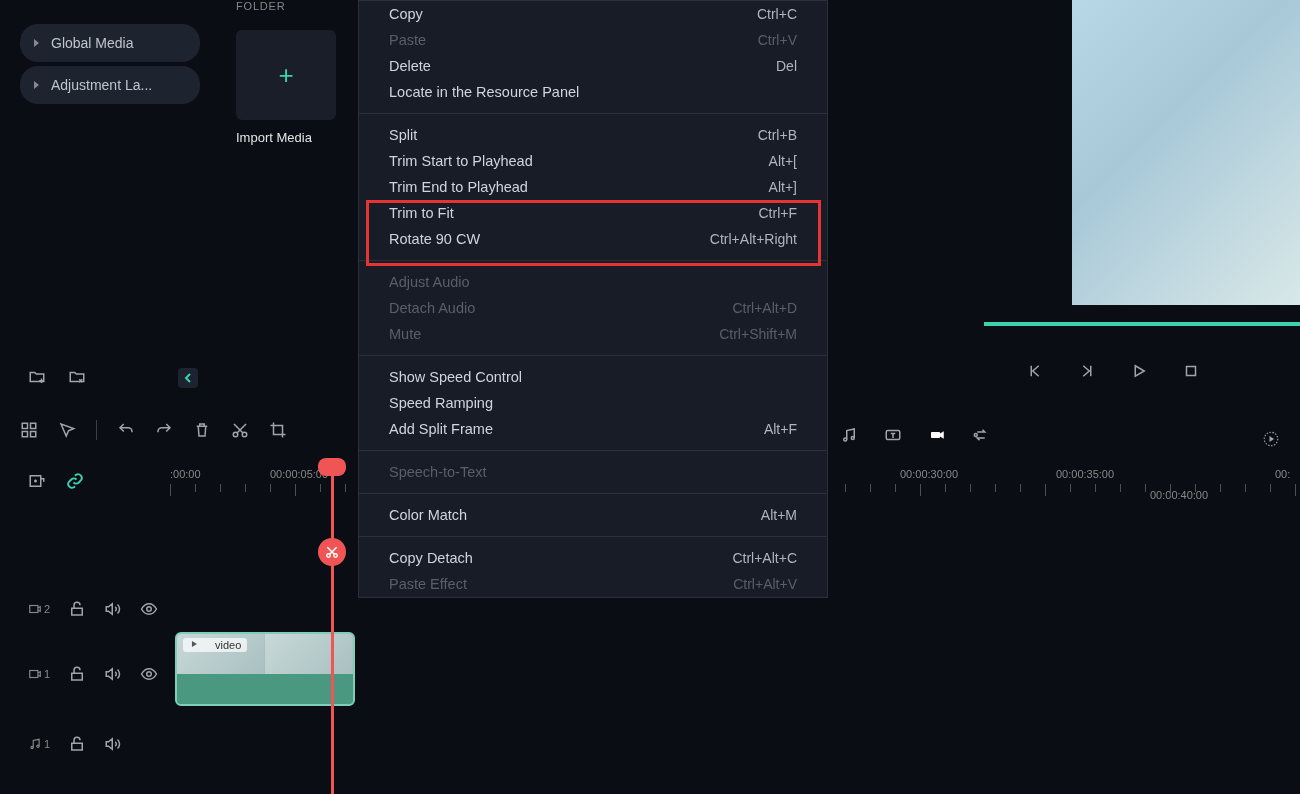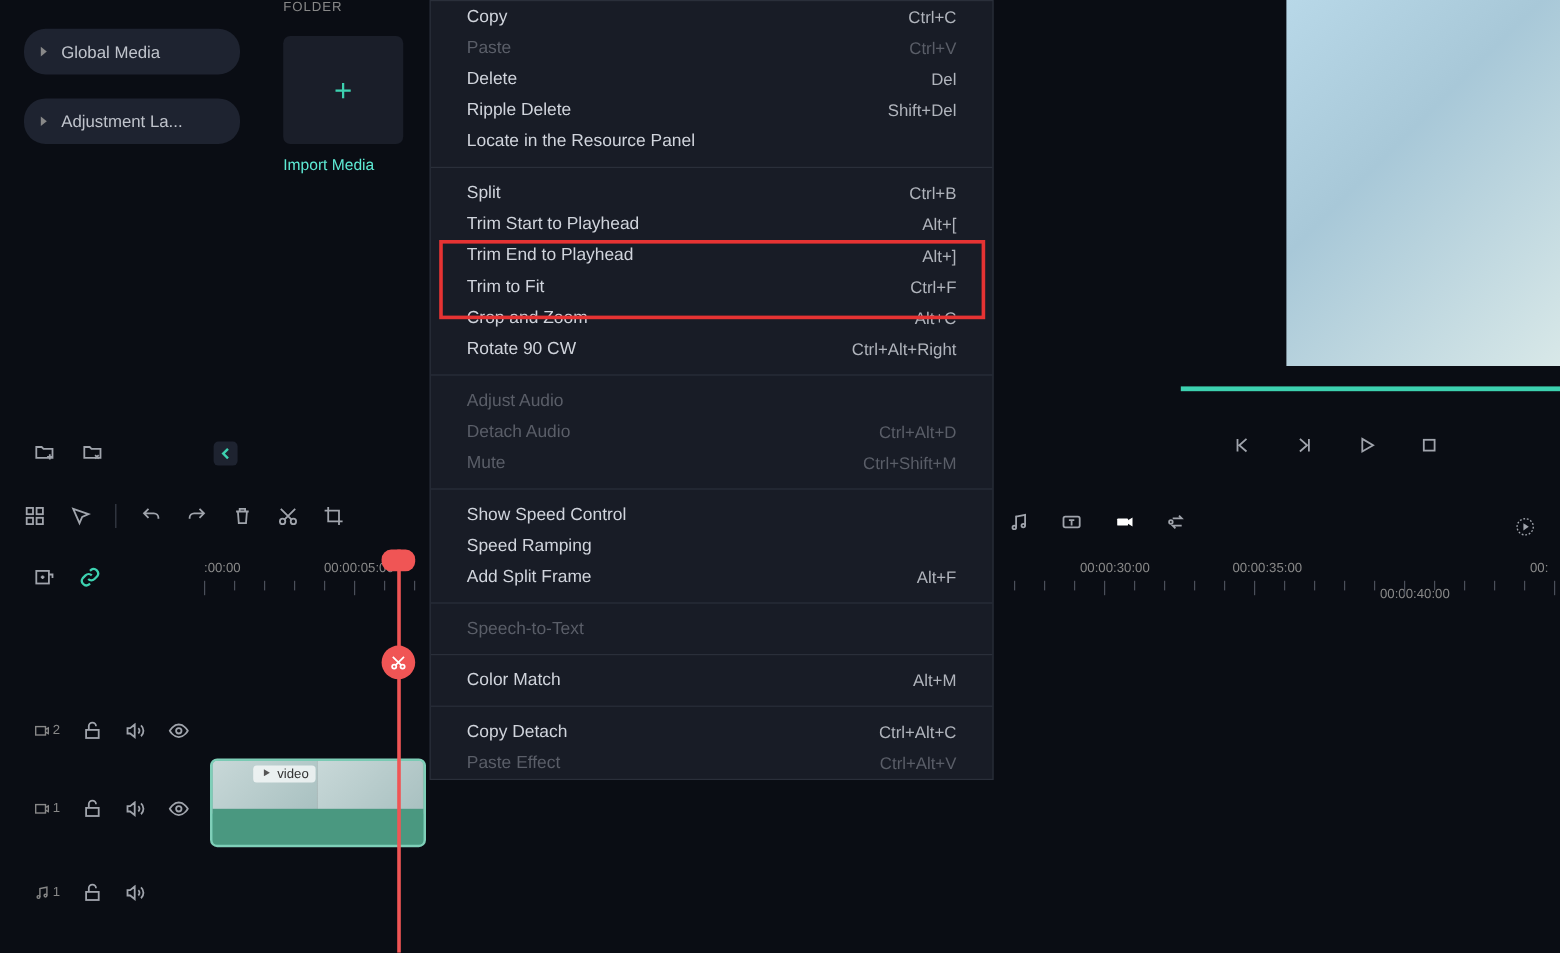--- a/index.html
+++ b/index.html
@@ -1,30 +1,30 @@
 <!DOCTYPE html>
 <html><head>
 <meta charset="utf-8">
 <style>
 * { margin: 0; padding: 0; box-sizing: border-box; font-family: -apple-system, BlinkMacSystemFont, "Segoe UI", Arial, sans-serif; }
 body { background: #0a0d14; color: #c0c4cc; width: 1300px; height: 794px; overflow: hidden; position: relative; }
 
 
 .sidebar { position: absolute; left: 20px; top: 0; width: 180px; }
-.sidebar-item { background: #1e2330; border-radius: 18px; padding: 11px 14px; margin-bottom: 20px; display: flex; align-items: center; cursor: pointer; font-size: 14px; color: #c0c4cc; }
+.sidebar-item { background: #1e2330; border-radius: 18px; padding: 11px 14px; margin-bottom: 4px; display: flex; align-items: center; cursor: pointer; font-size: 14px; color: #c0c4cc; }
 .sidebar-item .caret { width: 0; height: 0; border-top: 4px solid transparent; border-bottom: 4px solid transparent; border-left: 5px solid #888; margin-right: 12px; }
 .sidebar-bottom { position: absolute; left: 28px; top: 368px; display: flex; gap: 22px; align-items: center; }
 .sidebar-collapse { position: absolute; left: 178px; top: 368px; background: #1e2330; width: 20px; height: 20px; border-radius: 4px; display: flex; align-items: center; justify-content: center; cursor: pointer; }
 
 
 .import-panel { position: absolute; left: 236px; top: 0; }
 .folder-header { font-size: 11px; color: #888; letter-spacing: 0.8px; margin-bottom: 8px; }
 .import-box { width: 100px; height: 90px; background: #1a1e29; border-radius: 6px; display: flex; align-items: center; justify-content: center; cursor: pointer; margin-top: 18px; }
 .plus-shape { color: #3dd1b0; font-size: 26px; font-weight: 300; }
-.import-label { font-size: 13px; color: #5eead4; margin-top: 10px; }
+.import-label { font-size: 13px; color: #e5e5e5; margin-top: 10px; }
 
 
 .context-menu { position: absolute; left: 358px; top: 0; width: 470px; background: #181c26; border: 1px solid #2a2f3a; z-index: 100; }
 .menu-item { display: flex; justify-content: space-between; padding: 5px 30px; font-size: 14.5px; color: #d0d4dc; cursor: pointer; }
 .menu-item.disabled { color: #5a5e68; cursor: default; }
 .menu-item .shortcut { color: #b0b4bc; font-size: 14px; }
 .menu-item.disabled .shortcut { color: #5a5e68; }
 .menu-divider { height: 1px; background: #2a2f3a; margin: 8px 0; }
 .highlight-box { position: absolute; left: 366px; top: 200px; width: 455px; height: 66px; border: 3px solid #e63333; z-index: 101; pointer-events: none; }
 
@@ -54,21 +54,21 @@
 
 .track-controls { position: absolute; left: 28px; width: 140px; display: flex; gap: 18px; align-items: center; }
 .track-controls.t1 { top: 600px; }
 .track-controls.t2 { top: 665px; }
 .track-controls.t3 { top: 735px; }
 .track-badge { display: flex; align-items: center; gap: 2px; font-size: 11px; color: #888; }
 
 .clip { position: absolute; left: 175px; top: 632px; width: 180px; height: 74px; background: #5fb8a0; border-radius: 6px; border: 2px solid #7fcfb8; overflow: hidden; }
 .clip-thumbs { display: flex; height: 44px; }
 .clip-thumb { flex: 1; background: linear-gradient(135deg, #c8d8d8, #a8c0c0); border-right: 1px solid rgba(0,0,0,0.1); }
-.clip-label-bar { position: absolute; top: 4px; left: 6px; display: flex; align-items: flex-start; gap: 4px; background: rgba(255,255,255,0.7); border-radius: 3px; padding: 1px 6px; font-size: 11px; color: #333; z-index: 2; margin-left: 28px; }
+.clip-label-bar { position: absolute; top: 4px; left: 6px; display: flex; align-items: flex-start; gap: 16px; background: rgba(255,255,255,0.7); border-radius: 3px; padding: 1px 6px; font-size: 11px; color: #333; z-index: 2; }
 .clip-wave { position: absolute; bottom: 0; left: 0; right: 0; height: 30px; background: #4a9880; }
 
 .timeline-controls { position: absolute; left: 28px; top: 472px; display: flex; gap: 20px; align-items: center; }
 
 
 .ico { width: 18px; height: 18px; display: inline-flex; align-items: center; justify-content: center; color: #a0a4ac; cursor: pointer; }
 .ico svg { width: 100%; height: 100%; }
 .ico.teal { color: #3dd1b0; }
 </style>
 </head>
@@ -121,47 +121,39 @@
     </div>
     <div class="menu-item disabled">
       <span>Paste</span>
       <span class="shortcut">Ctrl+V</span>
     </div>
     <div class="menu-item">
       <span>Delete</span>
       <span class="shortcut">Del</span>
     </div>
     <div class="menu-item">
-      <span>Ripple Delete</span>
-      <span class="shortcut">Shift+Del</span>
-    </div>
-    <div class="menu-item">
       <span>Locate in the Resource Panel</span>
       <span class="shortcut"></span>
     </div>
     <div class="menu-divider"></div>
     <div class="menu-item">
       <span>Split</span>
       <span class="shortcut">Ctrl+B</span>
     </div>
     <div class="menu-item">
       <span>Trim Start to Playhead</span>
       <span class="shortcut">Alt+[</span>
     </div>
     <div class="menu-item">
       <span>Trim End to Playhead</span>
       <span class="shortcut">Alt+]</span>
     </div>
     <div class="menu-item">
       <span>Trim to Fit</span>
       <span class="shortcut">Ctrl+F</span>
-    </div>
-    <div class="menu-item">
-      <span>Crop and Zoom</span>
-      <span class="shortcut">Alt+C</span>
     </div>
     <div class="menu-item">
       <span>Rotate 90 CW</span>
       <span class="shortcut">Ctrl+Alt+Right</span>
     </div>
     <div class="menu-divider"></div>
     <div class="menu-item disabled">
       <span>Adjust Audio</span>
       <span class="shortcut"></span>
     </div>
@@ -327,21 +319,21 @@
       <svg viewBox="0 0 24 24" fill="none" stroke="currentColor" stroke-width="2.5">
         <path d="M10 14a5 5 0 007 0l3-3a5 5 0 00-7-7l-1 1M14 10a5 5 0 00-7 0l-3 3a5 5 0 007 7l1-1"></path>
       </svg>
     </span>
 </div>
 
 <div class="ruler" id="ruler">
     <span class="ruler-label" style="left: 0px; text-align: center;">:00:00</span>
     <span class="ruler-label" style="left: 100px;">00:00:05:00</span>
     <span class="ruler-label" style="left: 730px;">00:00:30:00</span>
-    <span class="ruler-label" style="left: 809px; padding-left: 48px;">00:00:35:00</span>
+    <span class="ruler-label" style="left: 838px; padding-left: 48px;">00:00:35:00</span>
     <span class="ruler-label" style="left: 980px; margin-top: 21px;">00:00:40:00</span>
     <span class="ruler-label" style="left: 1105px;">00:</span>
     <div class="ruler-ticks">
       <div class="tick major" style="left: 0px;"></div>
       <div class="tick" style="left: 25px;"></div>
       <div class="tick" style="left: 50px;"></div>
       <div class="tick" style="left: 75px;"></div>
       <div class="tick" style="left: 100px;"></div>
       <div class="tick major" style="left: 125px;"></div>
       <div class="tick" style="left: 150px;"></div>

